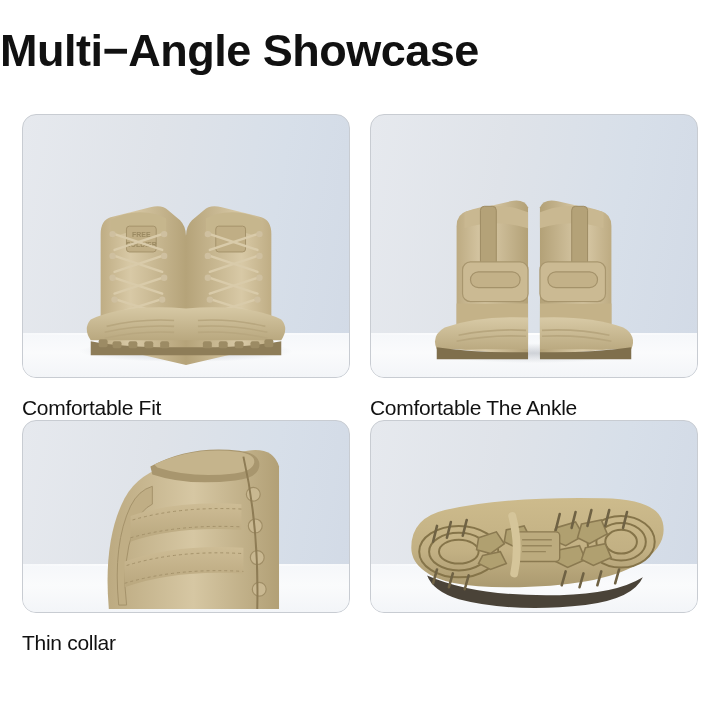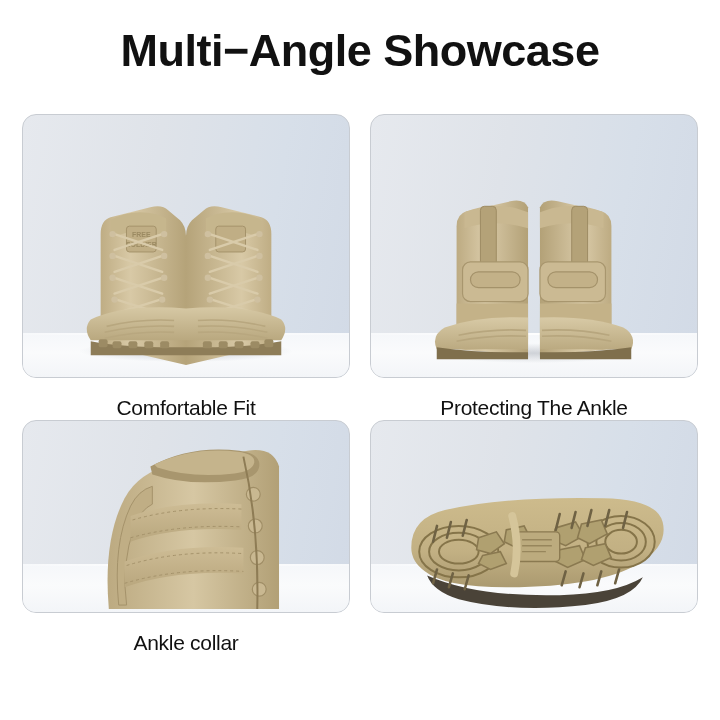--- a/index.html
+++ b/index.html
@@ -6,21 +6,20 @@
   html,body {
     width:720px; height:720px;
     background:#ffffff;
     font-family:"Liberation Sans", sans-serif;
     overflow:hidden;
   }
   #page { position:relative; width:720px; height:720px; background:#fff; }
 
   .title {
     position:absolute; top:28px; left:0; width:720px;
-    text-align:center;
     font-size:45px; font-weight:bold; color:#111;
     letter-spacing:-0.5px; line-height:1;
   }
 
   .grid {
     position:absolute; top:114px; left:22px;
     width:676px;
     display:grid;
     grid-template-columns:328px 328px;
     grid-template-rows:306px 231px;
@@ -48,21 +47,20 @@
   .shelf::before {
     content:""; position:absolute; top:0; left:0; width:100%; height:2px;
     background:linear-gradient(90deg,rgba(255,255,255,.2),rgba(255,255,255,.9),rgba(255,255,255,.2));
   }
 
   .art { position:absolute; inset:0; }
   .art svg { width:100%; height:100%; display:block; }
 
   .caption {
     position:absolute; left:0; width:328px;
-    text-align:center;
     font-size:21px; color:#111; font-weight:normal;
     letter-spacing:-0.3px;
   }
   .cap-r1 { top:282px; }
   .cap-r2 { top:211px; }
 </style>
 </head>
 <body>
 
 <div id="page">
@@ -236,21 +234,21 @@
               <path d="M74 214 q34 -12 84 -10 l0 32 -92 0 q-6 -14 8 -22 z" fill="url(#sole2)"></path>
               <g stroke="#b7a67e" stroke-width="1.6" fill="none">
                 <path d="M88 222 q34 -7 68 -5"></path>
                   <path d="M86 228 q36 -7 70 -5"></path>
               </g>
               <path d="M66 234 q40 6 92 5 l0 7 -92 0 z" fill="#7f6f4c"></path>
             </g>
           </svg>
         </div>
       </div>
-      <div class="caption cap-r1">Protecting The Ankle</div>
+      <div class="caption cap-r1">Comfortable The Ankle</div>
     </div>
 
     <div class="cell">
       <div class="panel r2">
         <div class="shelf"></div>
         <div class="art">
           <svg viewBox="0 0 328 193" preserveAspectRatio="xMidYMax meet">
             <defs>
               <linearGradient id="lth3" x1="0" y1="0" x2="1" y2="0">
                 <stop offset="0" stop-color="#bcaa81"></stop>
@@ -284,21 +282,21 @@
               <circle cx="232" cy="74" r="7"></circle>
               <circle cx="234" cy="106" r="7"></circle>
               <circle cx="236" cy="138" r="7"></circle>
               <circle cx="238" cy="170" r="7"></circle>
             </g>
 
             <path d="M222 36 q16 70 14 154" stroke="#8e7c55" stroke-width="2" fill="none"></path>
           </svg>
         </div>
       </div>
-      <div class="caption cap-r2">Ankle collar</div>
+      <div class="caption cap-r2">Thin collar</div>
     </div>
 
     <div class="cell">
       <div class="panel r2">
         <div class="shelf"></div>
         <div class="art">
           <svg viewBox="0 0 328 193" preserveAspectRatio="xMidYMax meet">
             <defs>
               <linearGradient id="out4" x1="0" y1="0" x2="0" y2="1">
                 <stop offset="0" stop-color="#cdbb8c"></stop>

